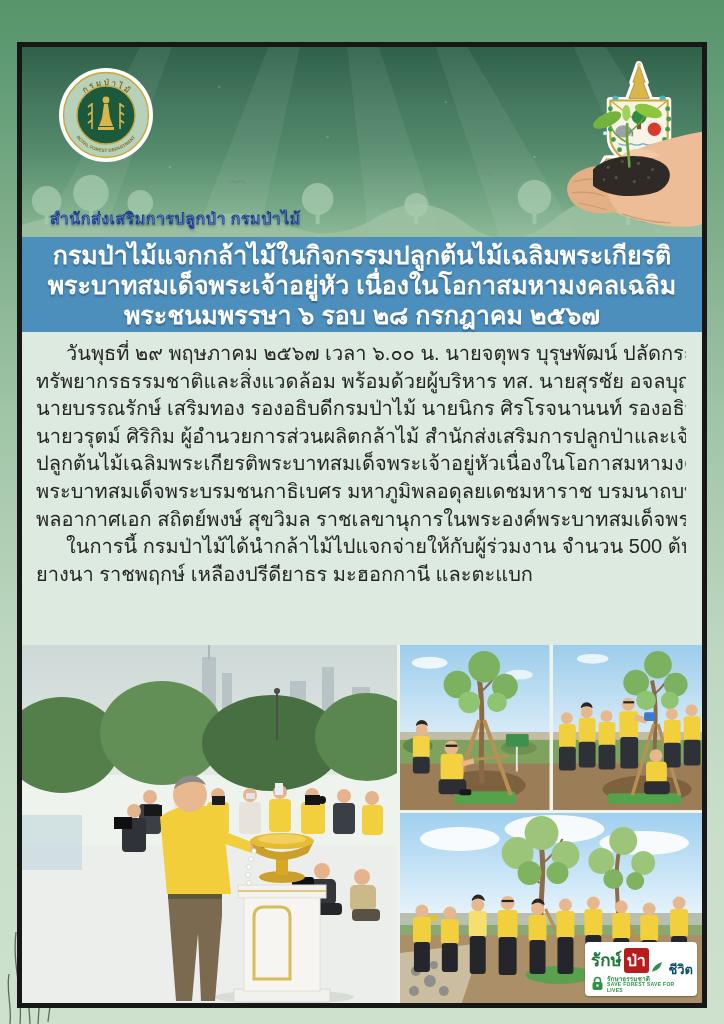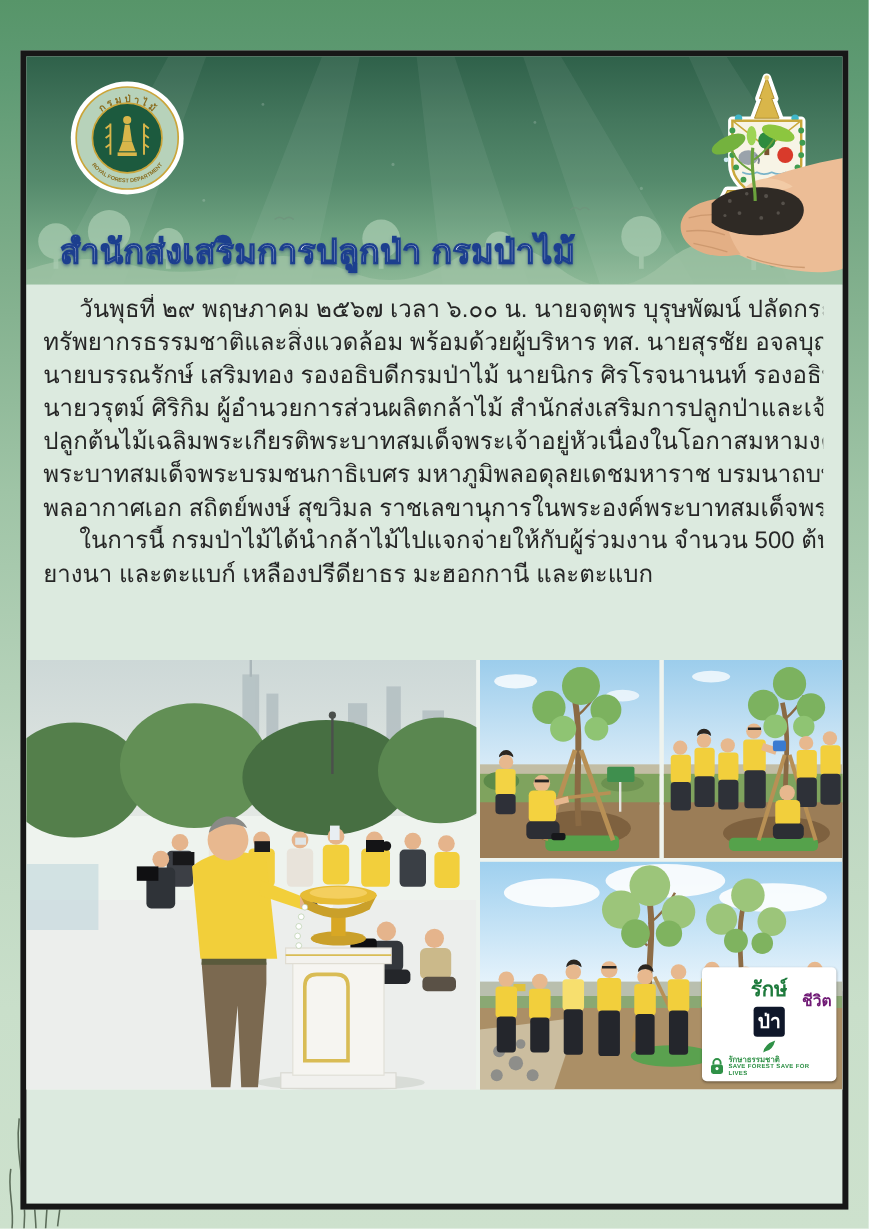--- a/index.html
+++ b/index.html
@@ -12,21 +12,21 @@
   .frame{position:absolute;left:17px;top:42px;width:690px;height:966px;box-sizing:border-box;
          border:5px solid #171717;background:#dceadf;}
   
   .banner{position:relative;height:190px;overflow:hidden;
           background:linear-gradient(180deg,#2f614a 0%,#44775d 28%,#558a6c 55%,#6fa381 78%,#8db997 100%);}
   .banner .rays,.banner .forest{position:absolute;left:0;top:0;width:100%;height:100%;}
   .banner .forest{top:auto;bottom:0;height:84px;}
   .seal{position:absolute;left:36px;top:20px;width:96px;height:96px;}
   .crest{position:absolute;right:20px;top:14px;width:86px;height:116px;}
   .hands{position:absolute;right:-4px;bottom:-3px;width:348px;height:138px;}
-  .org-line{position:absolute;left:28px;bottom:6px;font-size:28px;font-weight:700;color:#ffffff;
+  .org-line{position:absolute;left:28px;bottom:6px;font-size:16px;font-weight:400;color:#ffffff;
             -webkit-text-stroke:1px #1c3f8e;text-shadow:0 2px 3px rgba(14,38,108,.6);letter-spacing:.5px;}
   
   .titlebox{height:95px;background:#4d8fbc;display:flex;flex-direction:column;justify-content:center;
             align-items:center;color:#fff;font-weight:700;font-size:25px;line-height:30px;
             text-shadow:0 2px 2px rgba(25,60,95,.5);text-align:center;}
   
   .article{height:313px;box-sizing:border-box;padding:8px 16px 0 14px;background:#dceadf;
            font-size:20px;line-height:27.6px;color:#262626;font-weight:500;}
   .article .ln{white-space:nowrap;overflow:hidden;}
   .article .ind{padding-left:30px;}
@@ -34,25 +34,25 @@
   .photos{display:flex;gap:3px;height:358px;background:#eef3ee;}
   .col-left{width:375px;}
   .col-right{flex:1;display:flex;flex-direction:column;gap:3px;min-width:0;}
   .row-top{display:flex;gap:3px;height:165px;}
   .row-top svg{flex:1;min-width:0;}
   .row-bottom{position:relative;flex:1;}
   svg.photo{width:100%;height:100%;display:block;}
   
   .badge{position:absolute;right:5px;bottom:7px;width:100px;background:#fff;border-radius:4px;
          padding:4px 6px 3px 6px;box-shadow:0 1px 2px rgba(0,0,0,.3);}
-  .badge-row1{display:flex;align-items:center;gap:2px;position:relative;flex-direction:column;}
+  .badge-row1{display:flex;align-items:flex-end;gap:2px;position:relative;}
   .b-rak{color:#1e7a3c;font-weight:700;font-size:17px;}
-  .b-pa{color:#fff;background:#0f172a;font-weight:700;font-size:16px;border-radius:3px;padding:0 3px;}
+  .b-pa{color:#fff;background:#b91c1c;font-weight:700;font-size:16px;border-radius:3px;padding:0 3px;}
   .b-leaf{width:12px;height:12px;}
-  .b-life{position:absolute;right:-2px;top:13px;color:#701a75;font-weight:700;font-size:13px;}
+  .b-life{position:absolute;right:-2px;top:13px;color:#0c4a6e;font-weight:700;font-size:13px;}
   .badge-row2{display:flex;gap:3px;align-items:center;margin-top:2px;}
   .b-lock{width:13px;height:15px;flex:0 0 auto;}
   .b-col{display:flex;flex-direction:column;line-height:1.1;}
   .b-sub{font-size:6.5px;color:#2f9147;font-weight:700;}
   .b-tag{font-size:5px;color:#2f9147;font-weight:700;letter-spacing:.3px;}
 </style>
 </head>
 <body>
 
 <div class="page">
@@ -202,31 +202,36 @@
         <path d="M268,30 C276,24 282,18 286,10" stroke="#6aa23c" stroke-width="1.6" fill="none"></path>
         <ellipse cx="247" cy="17" rx="15" ry="6.5" fill="#74b23e" transform="rotate(-25 247 17)"></ellipse>
         <ellipse cx="288" cy="8" rx="14" ry="6" fill="#8cc63f" transform="rotate(18 288 8)"></ellipse>
         <ellipse cx="266" cy="10" rx="4" ry="8" fill="#9ed455"></ellipse>
         <circle cx="245" cy="30" r="2" fill="#cfeaf6"></circle>
       </svg>
 
       <div class="org-line">สำนักส่งเสริมการปลูกป่า  กรมป่าไม้</div>
     </div>
 
+    <div class="titlebox">
+      <div>กรมป่าไม้แจกกล้าไม้ในกิจกรรมปลูกต้นไม้เฉลิมพระเกียรติ</div>
+      <div>พระบาทสมเด็จพระเจ้าอยู่หัว เนื่องในโอกาสมหามงคลเฉลิม</div>
+      <div>พระชนมพรรษา ๖ รอบ ๒๘ กรกฎาคม ๒๕๖๗</div>
+    </div>
 
     <div class="article">
       <div class="ln ind">วันพุธที่  ๒๙ พฤษภาคม ๒๕๖๗ เวลา ๖.๐๐ น. นายจตุพร บุรุษพัฒน์ ปลัดกระทรวง</div>
       <div class="ln">ทรัพยากรธรรมชาติและสิ่งแวดล้อม พร้อมด้วยผู้บริหาร ทส. นายสุรชัย อจลบุญ อธิบดีกรมป่าไม้</div>
       <div class="ln">นายบรรณรักษ์ เสริมทอง รองอธิบดีกรมป่าไม้ นายนิกร ศิรโรจนานนท์ รองอธิบดีกรมป่าไม้</div>
       <div class="ln">นายวรุตม์ ศิริกิม ผู้อำนวยการส่วนผลิตกล้าไม้ สำนักส่งเสริมการปลูกป่าและเจ้าหน้าที่ ร่วมกิจกรรม</div>
       <div class="ln">ปลูกต้นไม้เฉลิมพระเกียรติพระบาทสมเด็จพระเจ้าอยู่หัวเนื่องในโอกาสมหามงคล</div>
       <div class="ln">พระบาทสมเด็จพระบรมชนกาธิเบศร มหาภูมิพลอดุลยเดชมหาราช บรมนาถบพิตร โดยมี</div>
       <div class="ln">พลอากาศเอก สถิตย์พงษ์ สุขวิมล ราชเลขานุการในพระองค์พระบาทสมเด็จพระเจ้าอยู่หัว</div>
       <div class="ln ind">ในการนี้ กรมป่าไม้ได้นำกล้าไม้ไปแจกจ่ายให้กับผู้ร่วมงาน  จำนวน 500 ต้น ได้แก่ รวงผึ้ง</div>
-      <div class="ln">ยางนา และตะแบก์ เหลืองปรีดียาธร มะฮอกกานี และตะแบก</div>
+      <div class="ln">ยางนา ราชพฤกษ์ เหลืองปรีดียาธร มะฮอกกานี และตะแบก</div>
     </div>
 
     <div class="photos">
 
       <div class="col-left">
         <svg class="photo" viewBox="0 0 375 358" preserveAspectRatio="none">
           <defs>
             <linearGradient id="sky1" x1="0" y1="0" x2="0" y2="1">
               <stop offset="0" stop-color="#cdd8d7"></stop>
                 <stop offset="1" stop-color="#e3e8e4"></stop>

